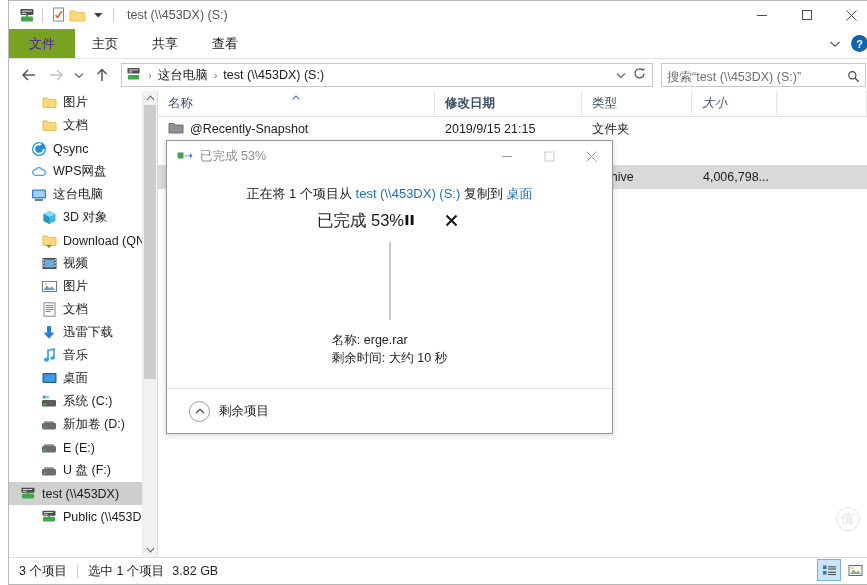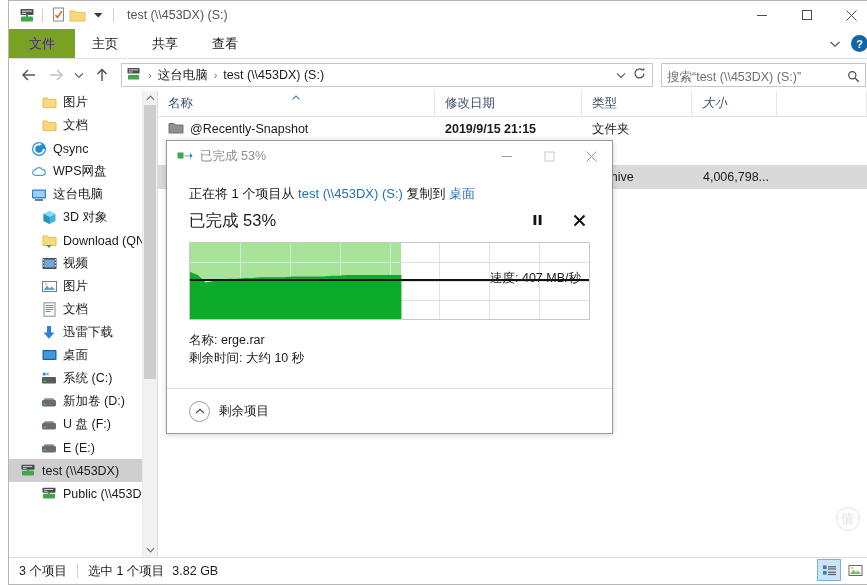--- a/index.html
+++ b/index.html
@@ -84,21 +84,21 @@
     background:#fff;border:1px solid #999;box-sizing:border-box;
     box-shadow:0 1px 6px rgba(0,0,0,0.18);
     display:flex;flex-direction:column;
   }
   .dlg-title{height:30px;display:flex;align-items:center;padding-left:10px;flex:none;position:relative;}
   .dlg-ico{width:16px;height:16px;margin-right:7px;display:flex;align-items:center;justify-content:center;}
   .dlg-title-text{color:#8d8d8d;font-size:12.5px;}
   .dlg-winbtns{position:absolute;right:0;top:0;display:flex;height:30px;}
   .dlg-winbtn{width:42px;height:30px;display:flex;align-items:center;justify-content:center;color:#9a9a9a;}
   .dlg-winbtn.dim{color:#c9c9c9;}
-  .dlg-body{padding:14px 22px 0 22px;flex:1;display:flex;flex-direction:column;}
+  .dlg-body{padding:14px 22px 0 22px;flex:1;display:flex;flex-direction:column;align-items:center;}
   .dlg-line1{font-size:13px;color:#1b1b1b;margin-bottom:7px;}
   .lnk{color:#1f6fb4;}
   .dlg-row2{display:flex;align-items:center;margin-bottom:10px;}
   .dlg-pct{font-size:16.5px;color:#1b1b1b;}
   .dlg-ctrls{margin-left:auto;display:flex;align-items:center;gap:30px;padding-right:4px;}
   .ctrl{font-size:14px;color:#111;font-weight:bold;line-height:1;}
   .graph{height:76px;border:1px solid #c8c8c8;position:relative;overflow:hidden;background:#fff;}
   .grid-v{position:absolute;top:0;bottom:0;width:1px;background:#d8e8d8;}
   .grid-h{position:absolute;left:0;right:0;height:1px;background:#d8e8d8;}
   .fill-light{position:absolute;left:0;top:0;bottom:0;background:#a8e39a;}
@@ -353,20 +353,30 @@
             <span class="nav-ico">
               <svg width="14" height="15" viewBox="0 0 14 15">
                 <rect x="5" y="1" width="4" height="7" fill="#2f7fd6"></rect>
                 <path d="M1.5 7.5 H12.5 L7 13.8 Z" fill="#2f7fd6"></path>
               </svg>
             </span>
             <span>迅雷下载</span>
           </div>
           <div class="nav-item indent">
             <span class="nav-ico">
+              <svg width="13" height="15" viewBox="0 0 13 15">
+                <path d="M5 11.5 V2.4 L11 1 V9.6" stroke="#2f9fe0" stroke-width="1.6" fill="none"></path>
+                <ellipse cx="3.4" cy="11.8" rx="2.5" ry="2" fill="#2f9fe0"></ellipse>
+                <ellipse cx="9.6" cy="10" rx="2.2" ry="1.8" fill="#2f9fe0"></ellipse>
+              </svg>
+            </span>
+            <span>音乐</span>
+          </div>
+          <div class="nav-item indent">
+            <span class="nav-ico">
               <svg width="15" height="13" viewBox="0 0 15 13">
                 <rect x="0.5" y="1" width="14" height="10" rx="1" fill="#1b5fa8"></rect>
                 <rect x="1.7" y="2.2" width="11.6" height="7.6" fill="#3f9ae0"></rect>
               </svg>
             </span>
             <span>桌面</span>
           </div>
           <div class="nav-item indent">
             <span class="nav-ico">
               <svg width="16" height="13" viewBox="0 0 16 13">
@@ -390,31 +400,31 @@
             <span>新加卷 (D:)</span>
           </div>
           <div class="nav-item indent">
             <span class="nav-ico">
               <svg width="16" height="12" viewBox="0 0 16 12">
                 <rect x="1" y="4" width="14" height="6.5" rx="1.4" fill="#6b6b6b"></rect>
                 <rect x="2.4" y="7.6" width="3" height="1.4" fill="#3fc04b"></rect>
                 <path d="M2.6 4 L13.4 4 L12.4 2.2 L3.6 2.2 Z" fill="#8c8c8c"></path>
               </svg>
             </span>
-            <span>U 盘 (F:)</span>
+            <span>E (E:)</span>
           </div>
           <div class="nav-item indent">
             <span class="nav-ico">
               <svg width="16" height="12" viewBox="0 0 16 12">
                 <rect x="1" y="4" width="14" height="6.5" rx="1.4" fill="#6b6b6b"></rect>
                 <rect x="2.4" y="7.6" width="3" height="1.4" fill="#3fc04b"></rect>
                 <path d="M2.6 4 L13.4 4 L12.4 2.2 L3.6 2.2 Z" fill="#8c8c8c"></path>
               </svg>
             </span>
-            <span>E (E:)</span>
+            <span>U 盘 (F:)</span>
           </div>
           <div class="nav-item indent sel">
             <span class="nav-ico">
               <svg width="16" height="13" viewBox="0 0 16 13">
                 <rect x="1.5" y="0.8" width="13" height="5" rx="0.8" fill="#4d4d4d"></rect>
                 <rect x="3" y="2" width="9" height="1" fill="#cfcfcf"></rect>
                 <rect x="3" y="3.8" width="3.5" height="1" fill="#cfcfcf"></rect>
                 <rect x="2" y="6.8" width="12" height="4.6" rx="0.8" fill="#3fa64b"></rect>
                 <rect x="7" y="5.4" width="2" height="1.6" fill="#3fa64b"></rect>
               </svg>
@@ -453,36 +463,36 @@
     <div class="listpane">
       <div class="colhdr">
         <div class="col" style="width:277px;">
           <span>名称</span>
           <span class="sortcaret">
             <svg width="9" height="5" viewBox="0 0 9 5">
                 <path d="M1 4.3 L4.5 1 L8 4.3" stroke="#4f7ba8" stroke-width="1.1" fill="none"></path>
               </svg>
           </span>
         </div>
-        <div class="col" style="width:147px;">修改日期</div>
+        <div class="col" style="width:147px;font-weight:bold;">修改日期</div>
         <div class="col" style="width:110px;">类型</div>
         <div class="col" style="width:85px;font-style:italic;">大小</div>
         <div class="col" style="width:90px;"></div>
       </div>
 
       <div class="row">
         <div class="cell" style="width:277px;">
           <span class="fico">
             <svg width="16" height="14" viewBox="0 0 16 14">
                 <path d="M1 2.5 h5 l1.2 1.5 H15 v8 H1 Z" fill="#8e9096" stroke="#6f7075"></path>
               </svg>
           </span>
           <span>@Recently-Snapshot</span>
         </div>
-        <div class="cell" style="width:147px;font-weight:bold;">2019/9/15 21:15</div>
+        <div class="cell" style="width:147px;">2019/9/15 21:15</div>
         <div class="cell" style="width:110px;">文件夹</div>
         <div class="cell" style="width:85px;"></div>
       </div>
 
       <div class="row">
         <div class="cell" style="width:277px;"></div>
         <div class="cell" style="width:147px;"></div>
         <div class="cell" style="width:110px;">夹</div>
         <div class="cell" style="width:85px;"></div>
       </div>

